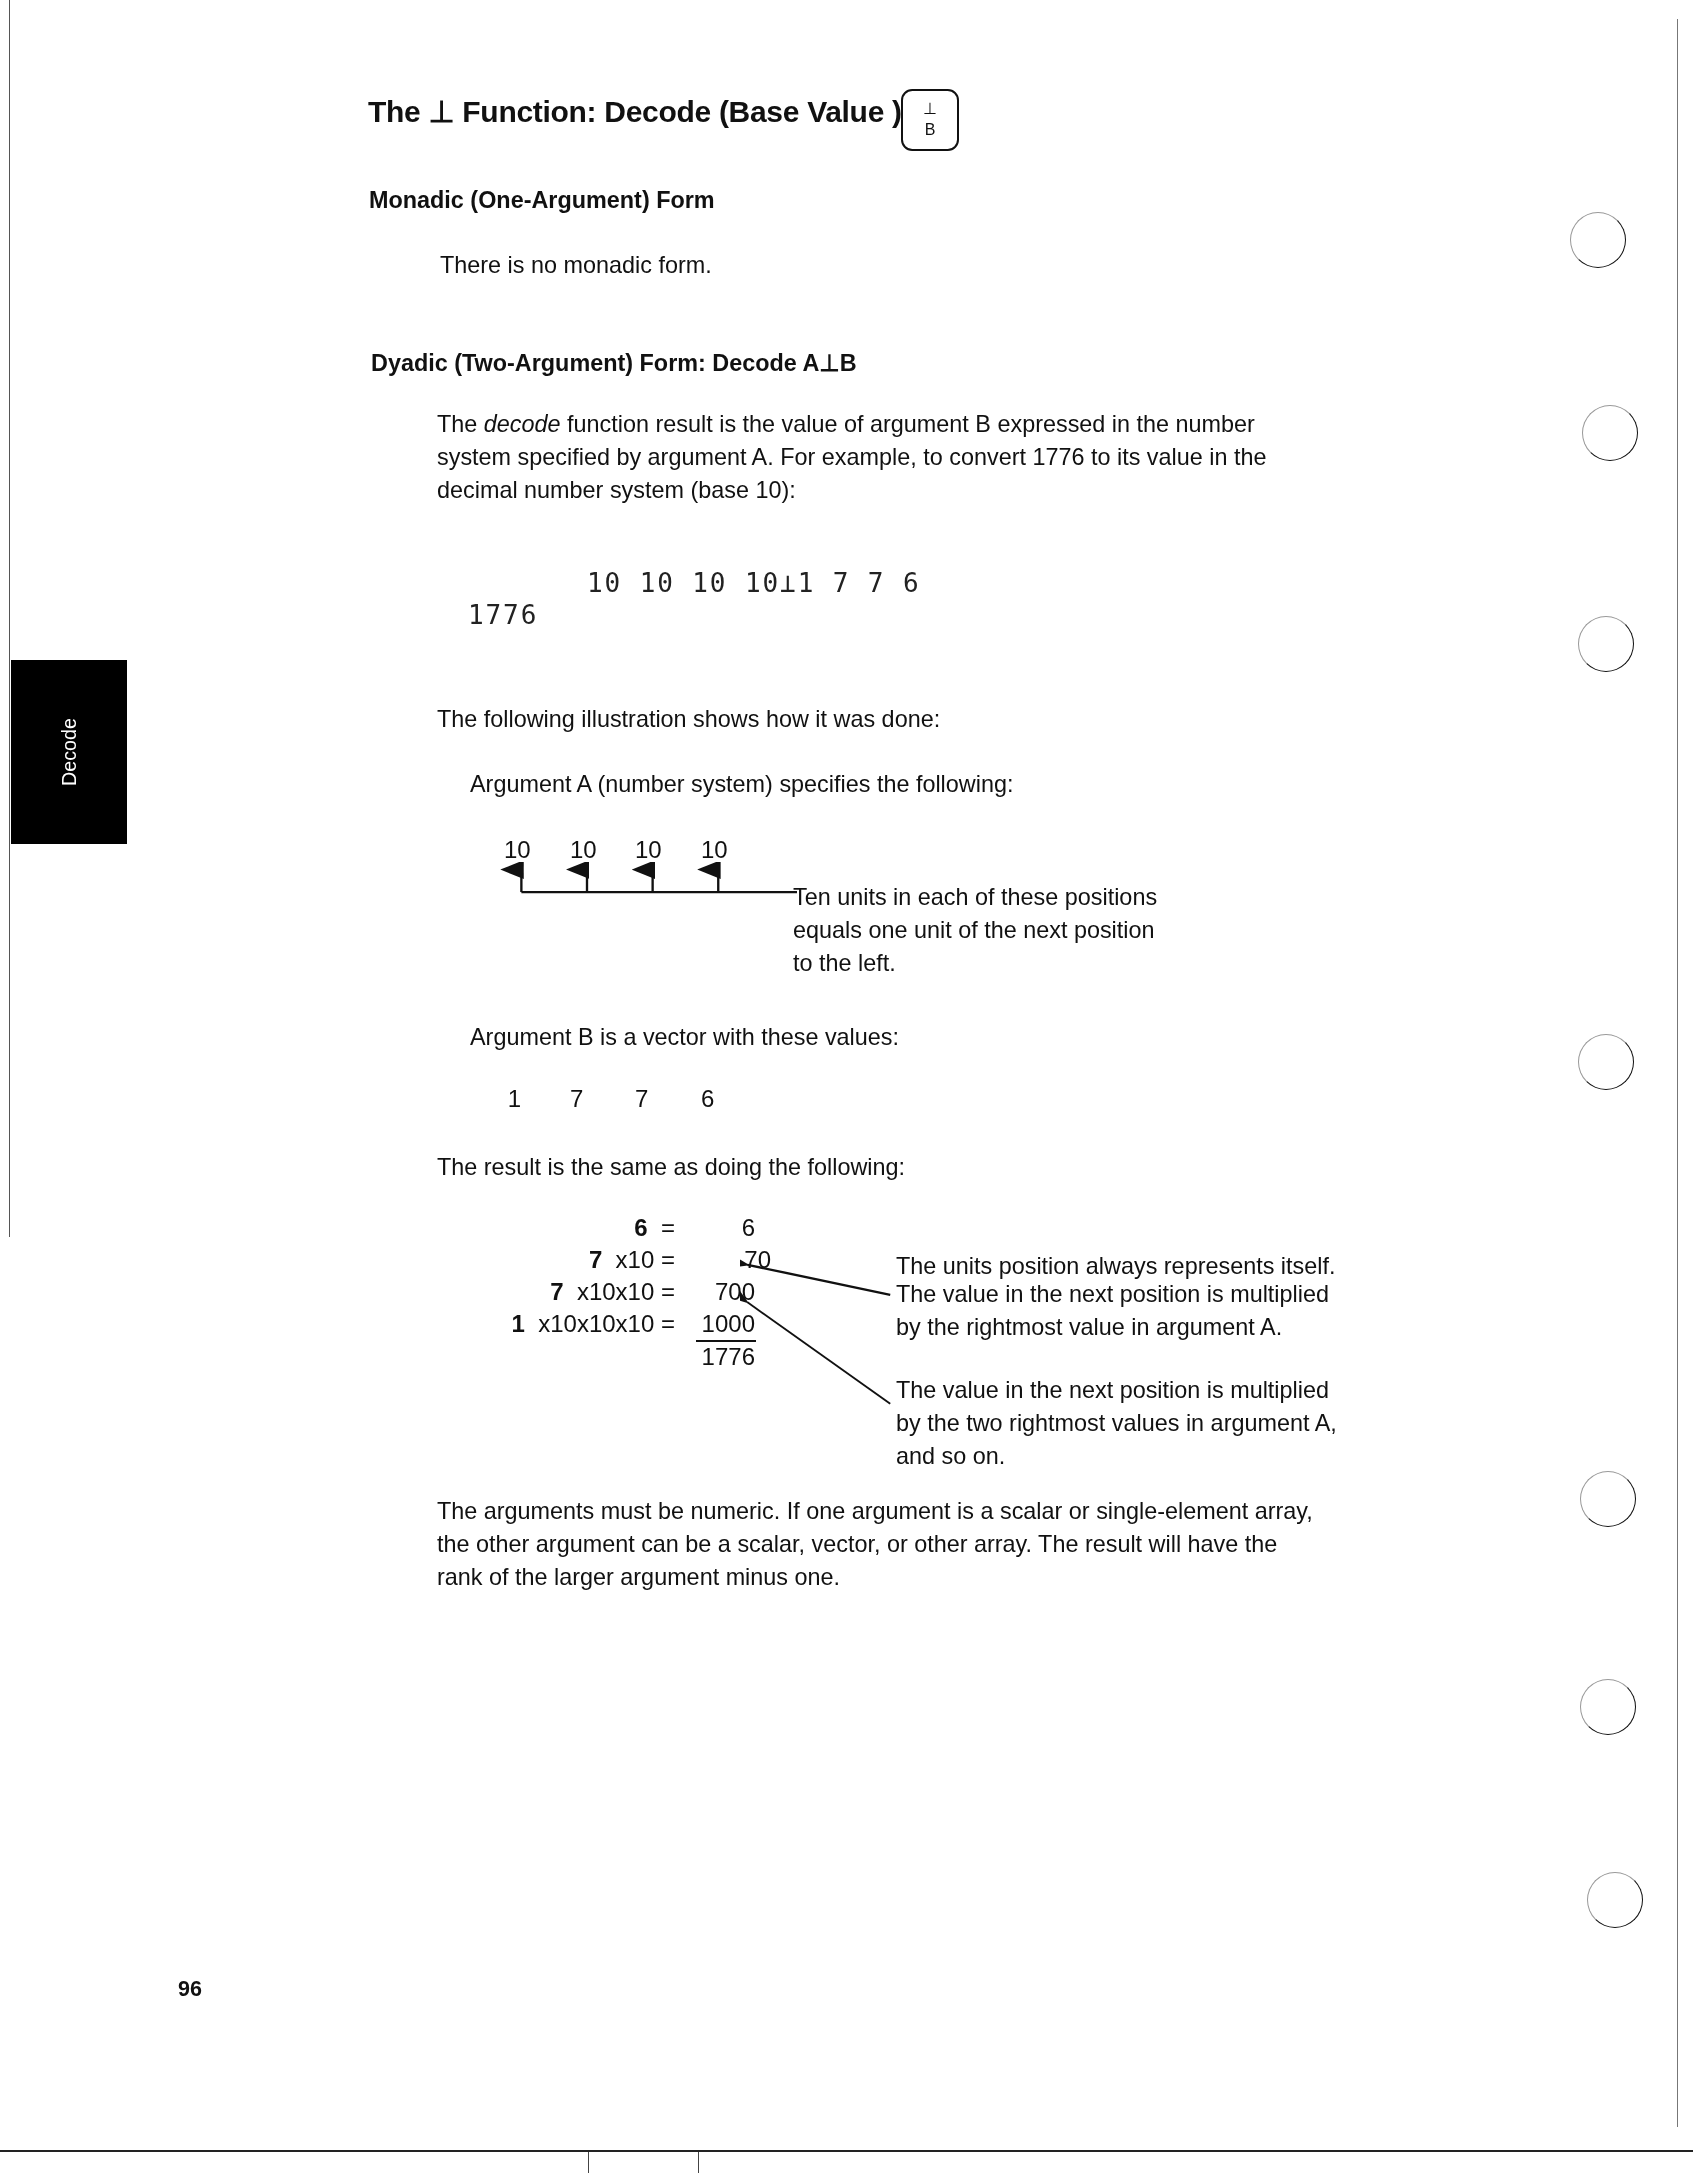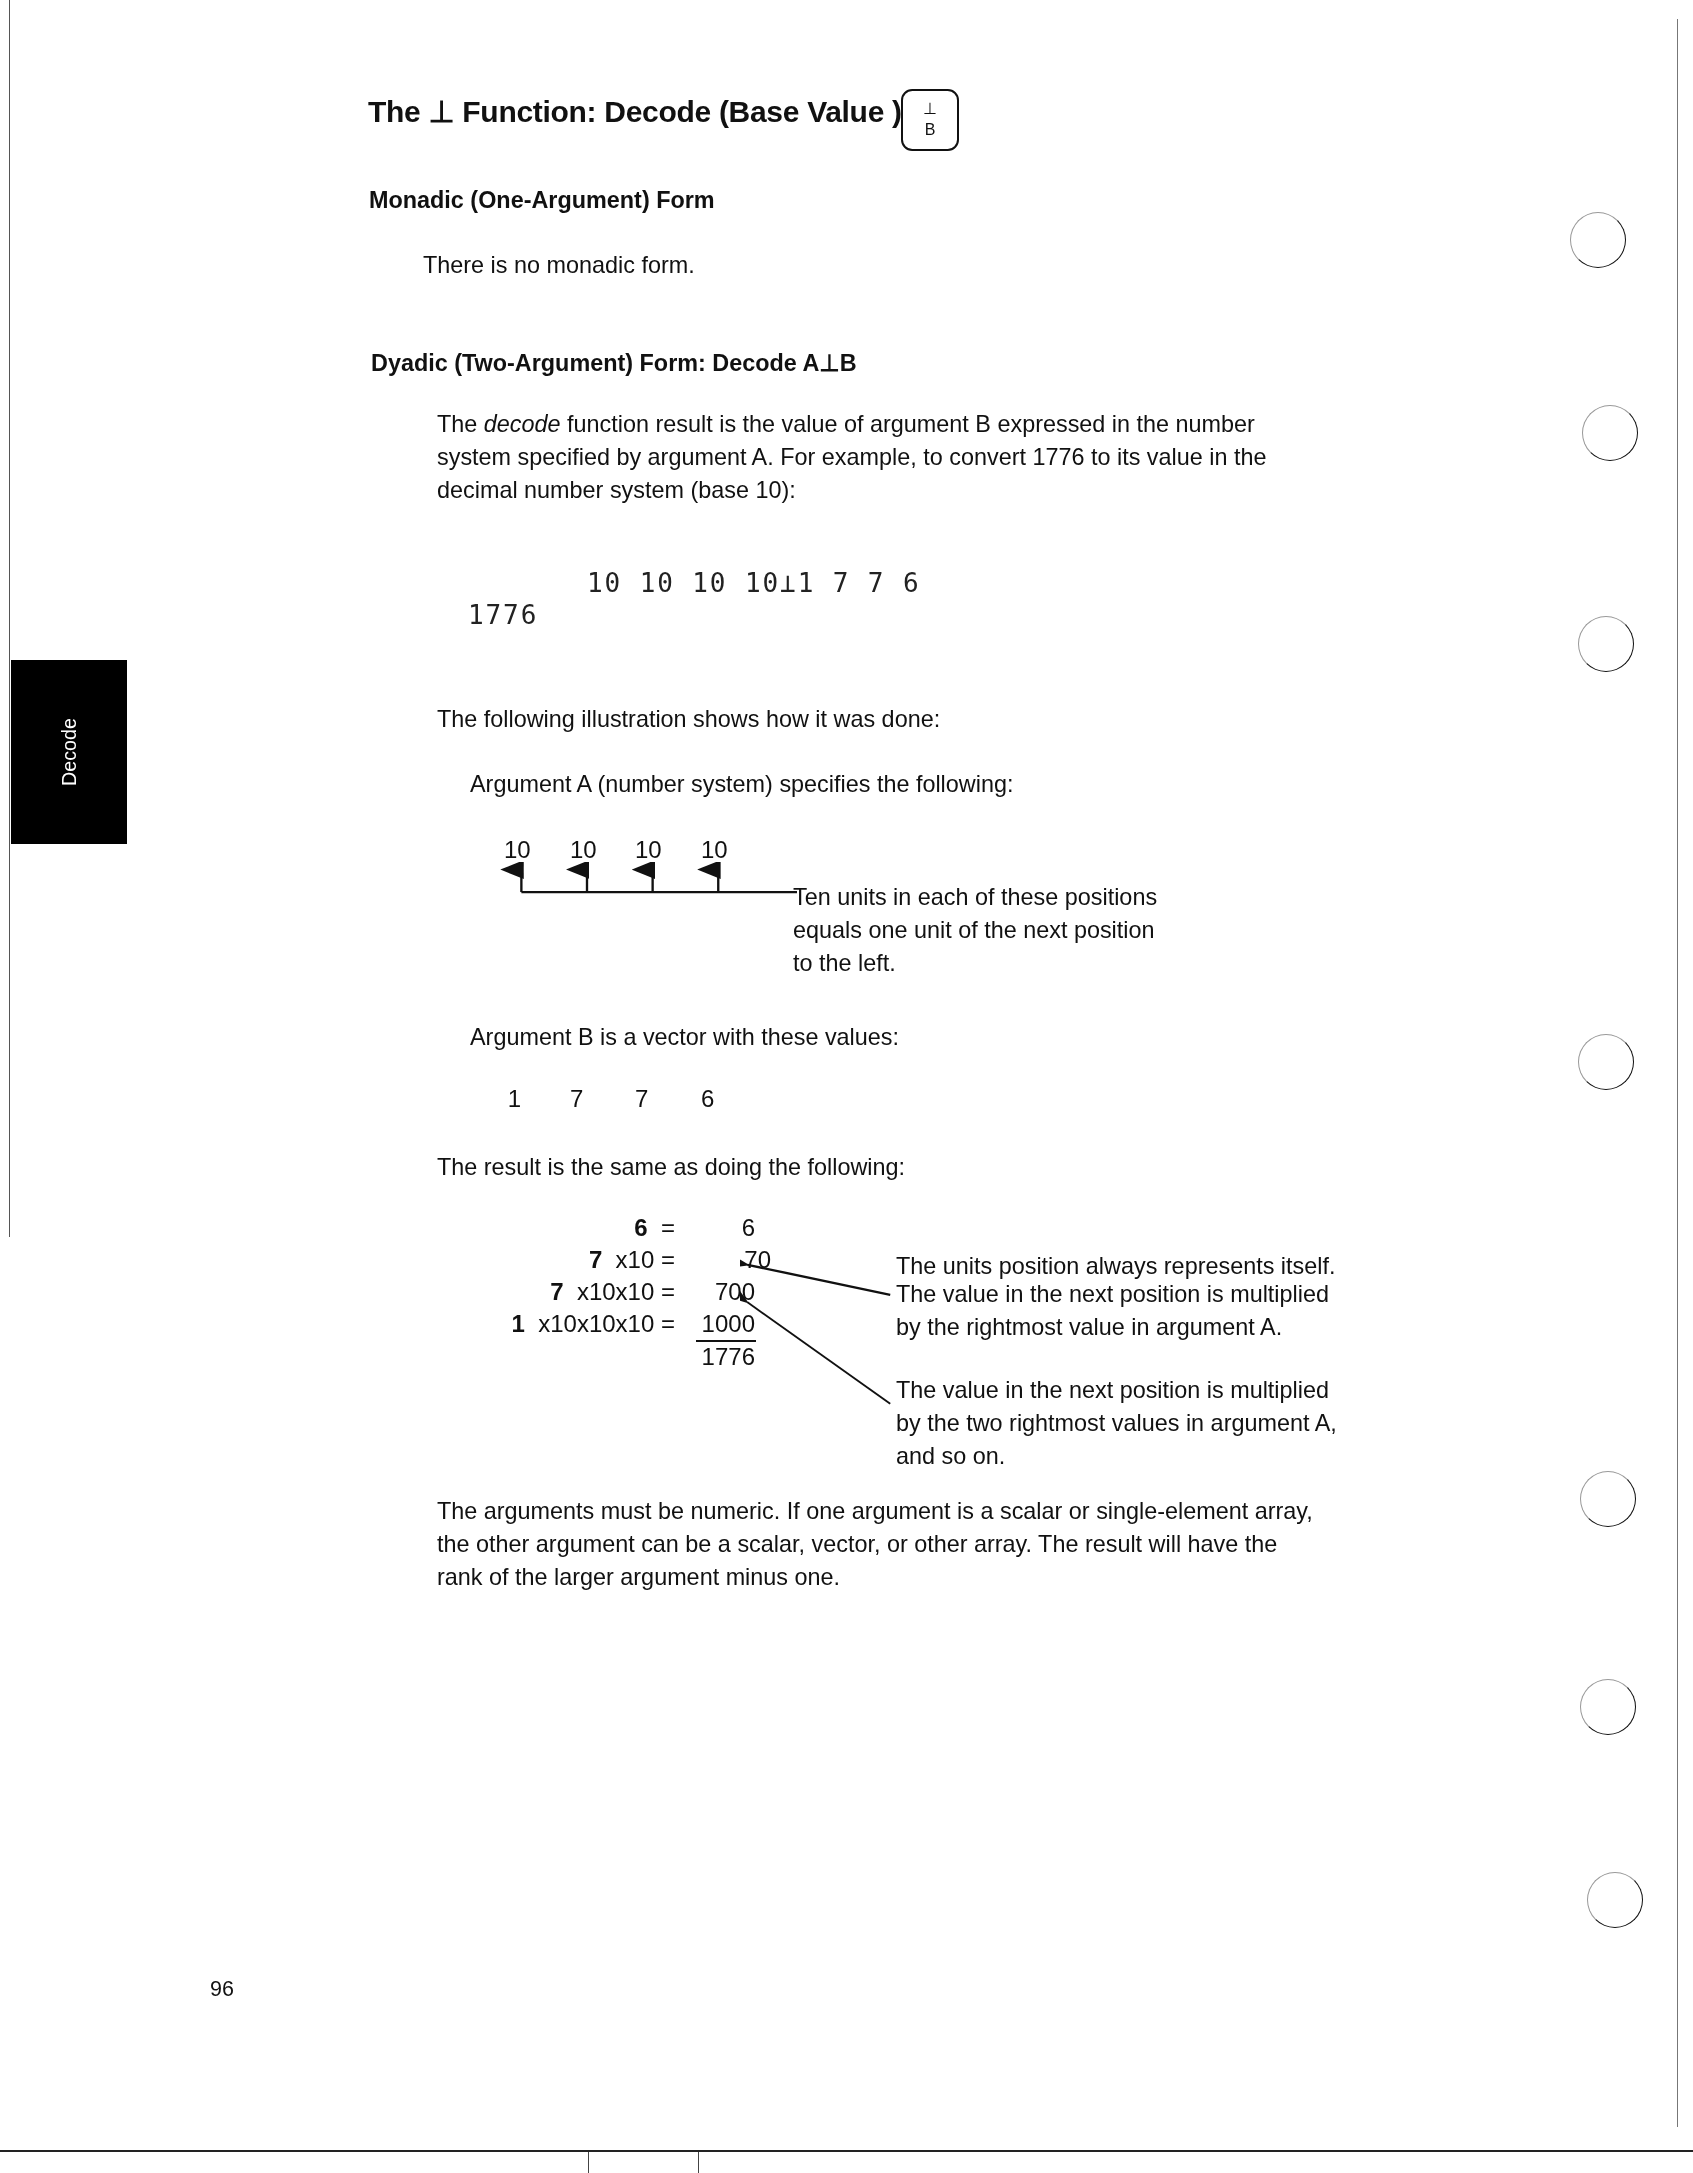--- a/index.html
+++ b/index.html
@@ -23,39 +23,39 @@
   .tab { left: 11.2px; top: 660px; width: 116px; height: 184px; background: #000; }
   .tab-label { position: absolute; left: 58px; top: 92px; transform: translate(-50%,-50%) rotate(-90deg);
                color: #fff; font-size: 19.7px; white-space: nowrap; }
 
   .hole { width: 56px; height: 56px; border-radius: 50%; border: 1.9px solid #999;
           border-right-color: #111; border-bottom-color: #111; box-sizing: border-box; }
 
   .numrow span { position: absolute; font-size: 24px; text-align: right; }
   .calc-left { text-align: right; font-size: 24px; width: 281px; }
   .calc-right { text-align: right; font-size: 24px; width: 75px; }
-  .page-num { left: 178px; top: 1977px; font-size: 21.5px; font-weight: normal; margin-left: 32px; }
+  .page-num { left: 178px; top: 1977px; font-size: 21.5px; font-weight: bold; }
 </style>
 </head>
 <body>
 
 <div class="abs edge-left"></div>
 <div class="abs edge-right"></div>
 <div class="abs bottom-rule"></div>
 <div class="abs bottom-tick" style="left:588px"></div>
 <div class="abs bottom-tick" style="left:698px"></div>
 
 <div class="abs title">The ⊥ Function:  Decode (Base Value )</div>
 <div class="abs key">
   <span>⊥</span>
   <span>B</span>
 </div>
 
 <div class="abs h2" style="left:369px; top:187px;">Monadic (One-Argument) Form</div>
-<div class="abs p" style="left:423px; top:249px;text-align:center;">There is no monadic form.</div>
+<div class="abs p" style="left:440px; top:249px;text-align:center;">There is no monadic form.</div>
 
 <div class="abs h2" style="left:371px; top:349px;">Dyadic (Two-Argument) Form:  Decode   A⊥B</div>
 <div class="abs p" style="left:437px; top:408px;">
   <div><span>The </span><em>decode</em><span> function result is the value of argument B expressed in the number</span></div>
   <div>system specified by argument A.  For example, to convert 1776 to its value in the</div>
   <div>decimal number system (base 10):</div>
 </div>
 
 <div class="abs mono" style="left:587px; top:568px;">10 10 10 10⊥1 7 7 6</div>
 <div class="abs mono" style="left:468px; top:600px;">1776</div>

